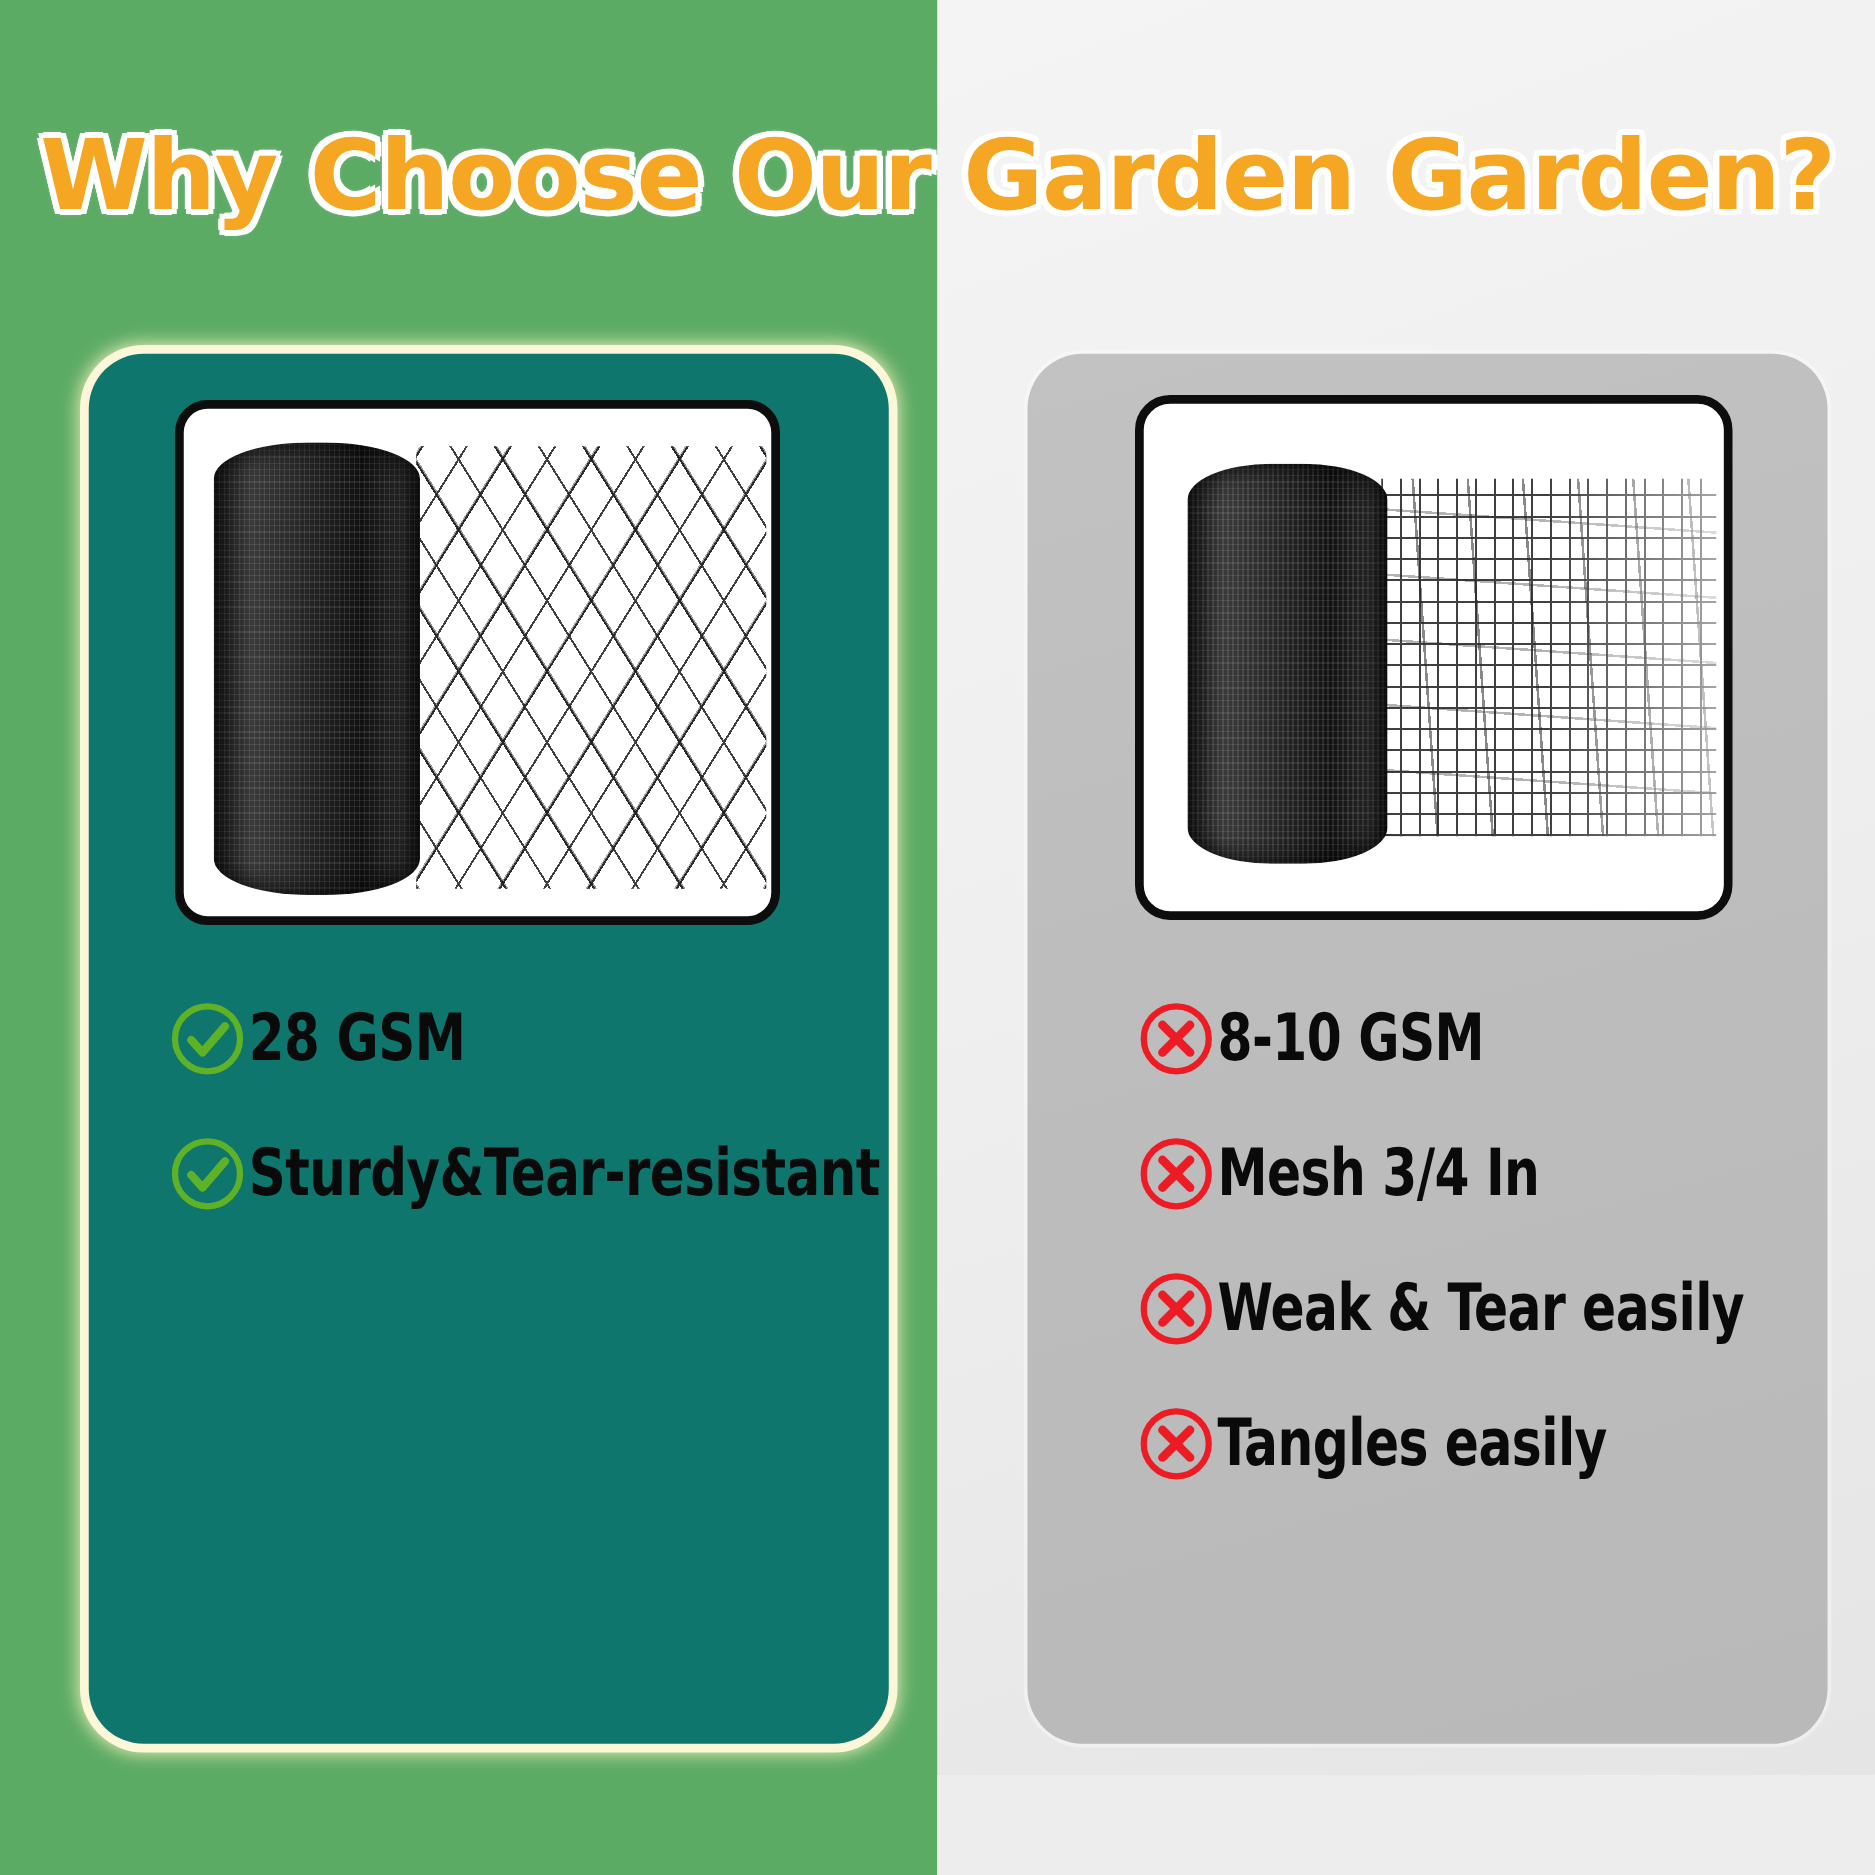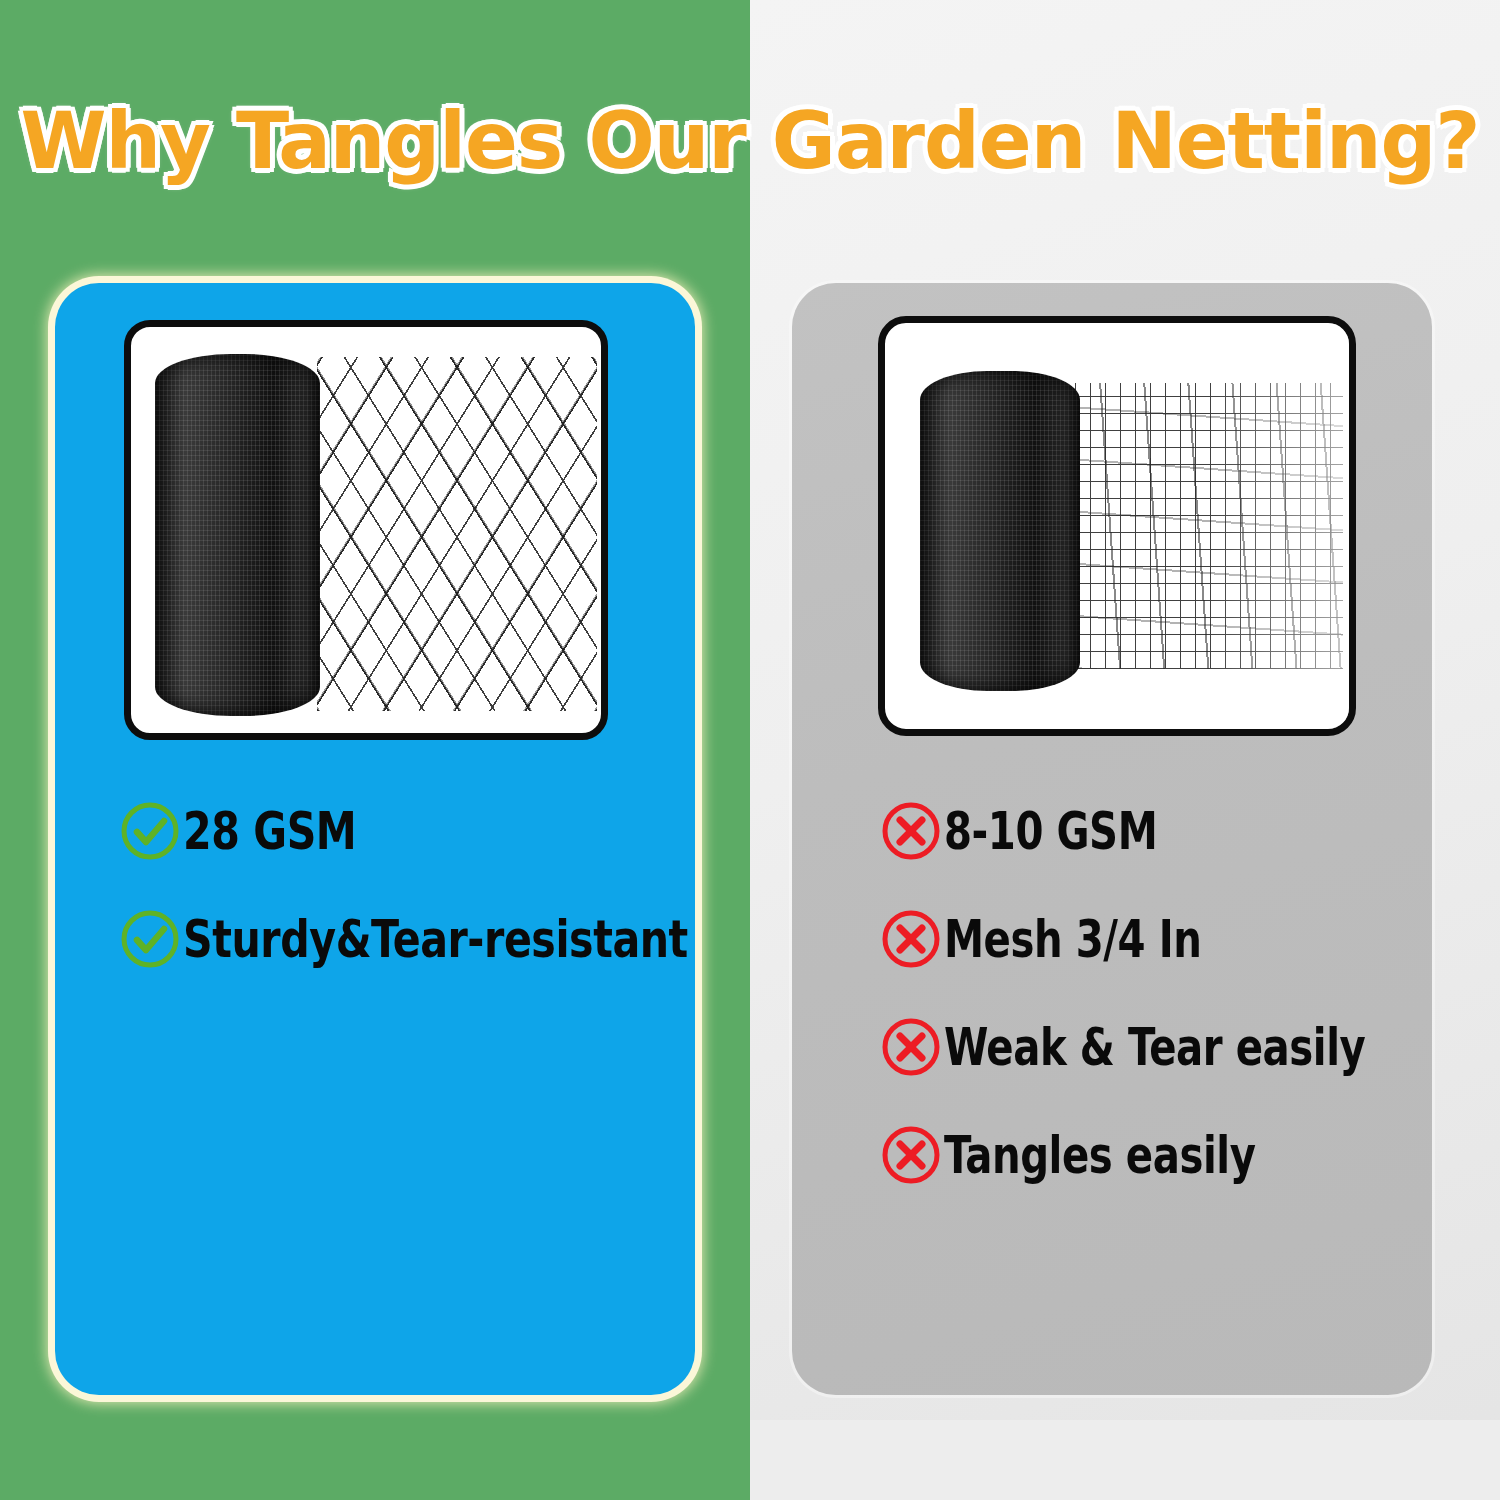--- a/index.html
+++ b/index.html
@@ -70,26 +70,26 @@
 
   
   .card {
     position: absolute;
     top: 283px;
     width: 640px;
     height: 1112px;
     border-radius: 44px;
   }
   .card-left {
-    left: 55px;
-    background: #0ea5e9;
+    left: 71px;
+    background: #0f766e;
     box-shadow: 0 0 0 7px #fbf7d8, 0 0 14px 8px rgba(250,245,190,0.85);
   }
   .card-right {
-    left: 792px;
+    left: 822px;
     background: linear-gradient(165deg, #c2c2c2 0%, #bdbdbd 40%, #b9b9b9 100%);
     box-shadow: 0 0 0 3px rgba(255,255,255,0.35);
     padding-left: 44px;
   }
 
   
   .photo-frame {
     position: absolute;
     top: 37px;
     left: 69px;
@@ -204,21 +204,21 @@
 </style>
 </head>
 <body>
 
 <div id="page">
 
   <div class="bg-left"></div>
   <div class="bg-right"></div>
   <div class="bg-right-bottom"></div>
 
-  <div class="title">Why Tangles Our Garden Netting?</div>
+  <div class="title">Why Choose Our Garden Garden?</div>
 
   <div class="card card-left">
 
     <div class="photo-frame">
       <div class="photo-inner">
         <div class="mesh-diamond"></div>
         <div class="roll roll-l"></div>
       </div>
     </div>
 

